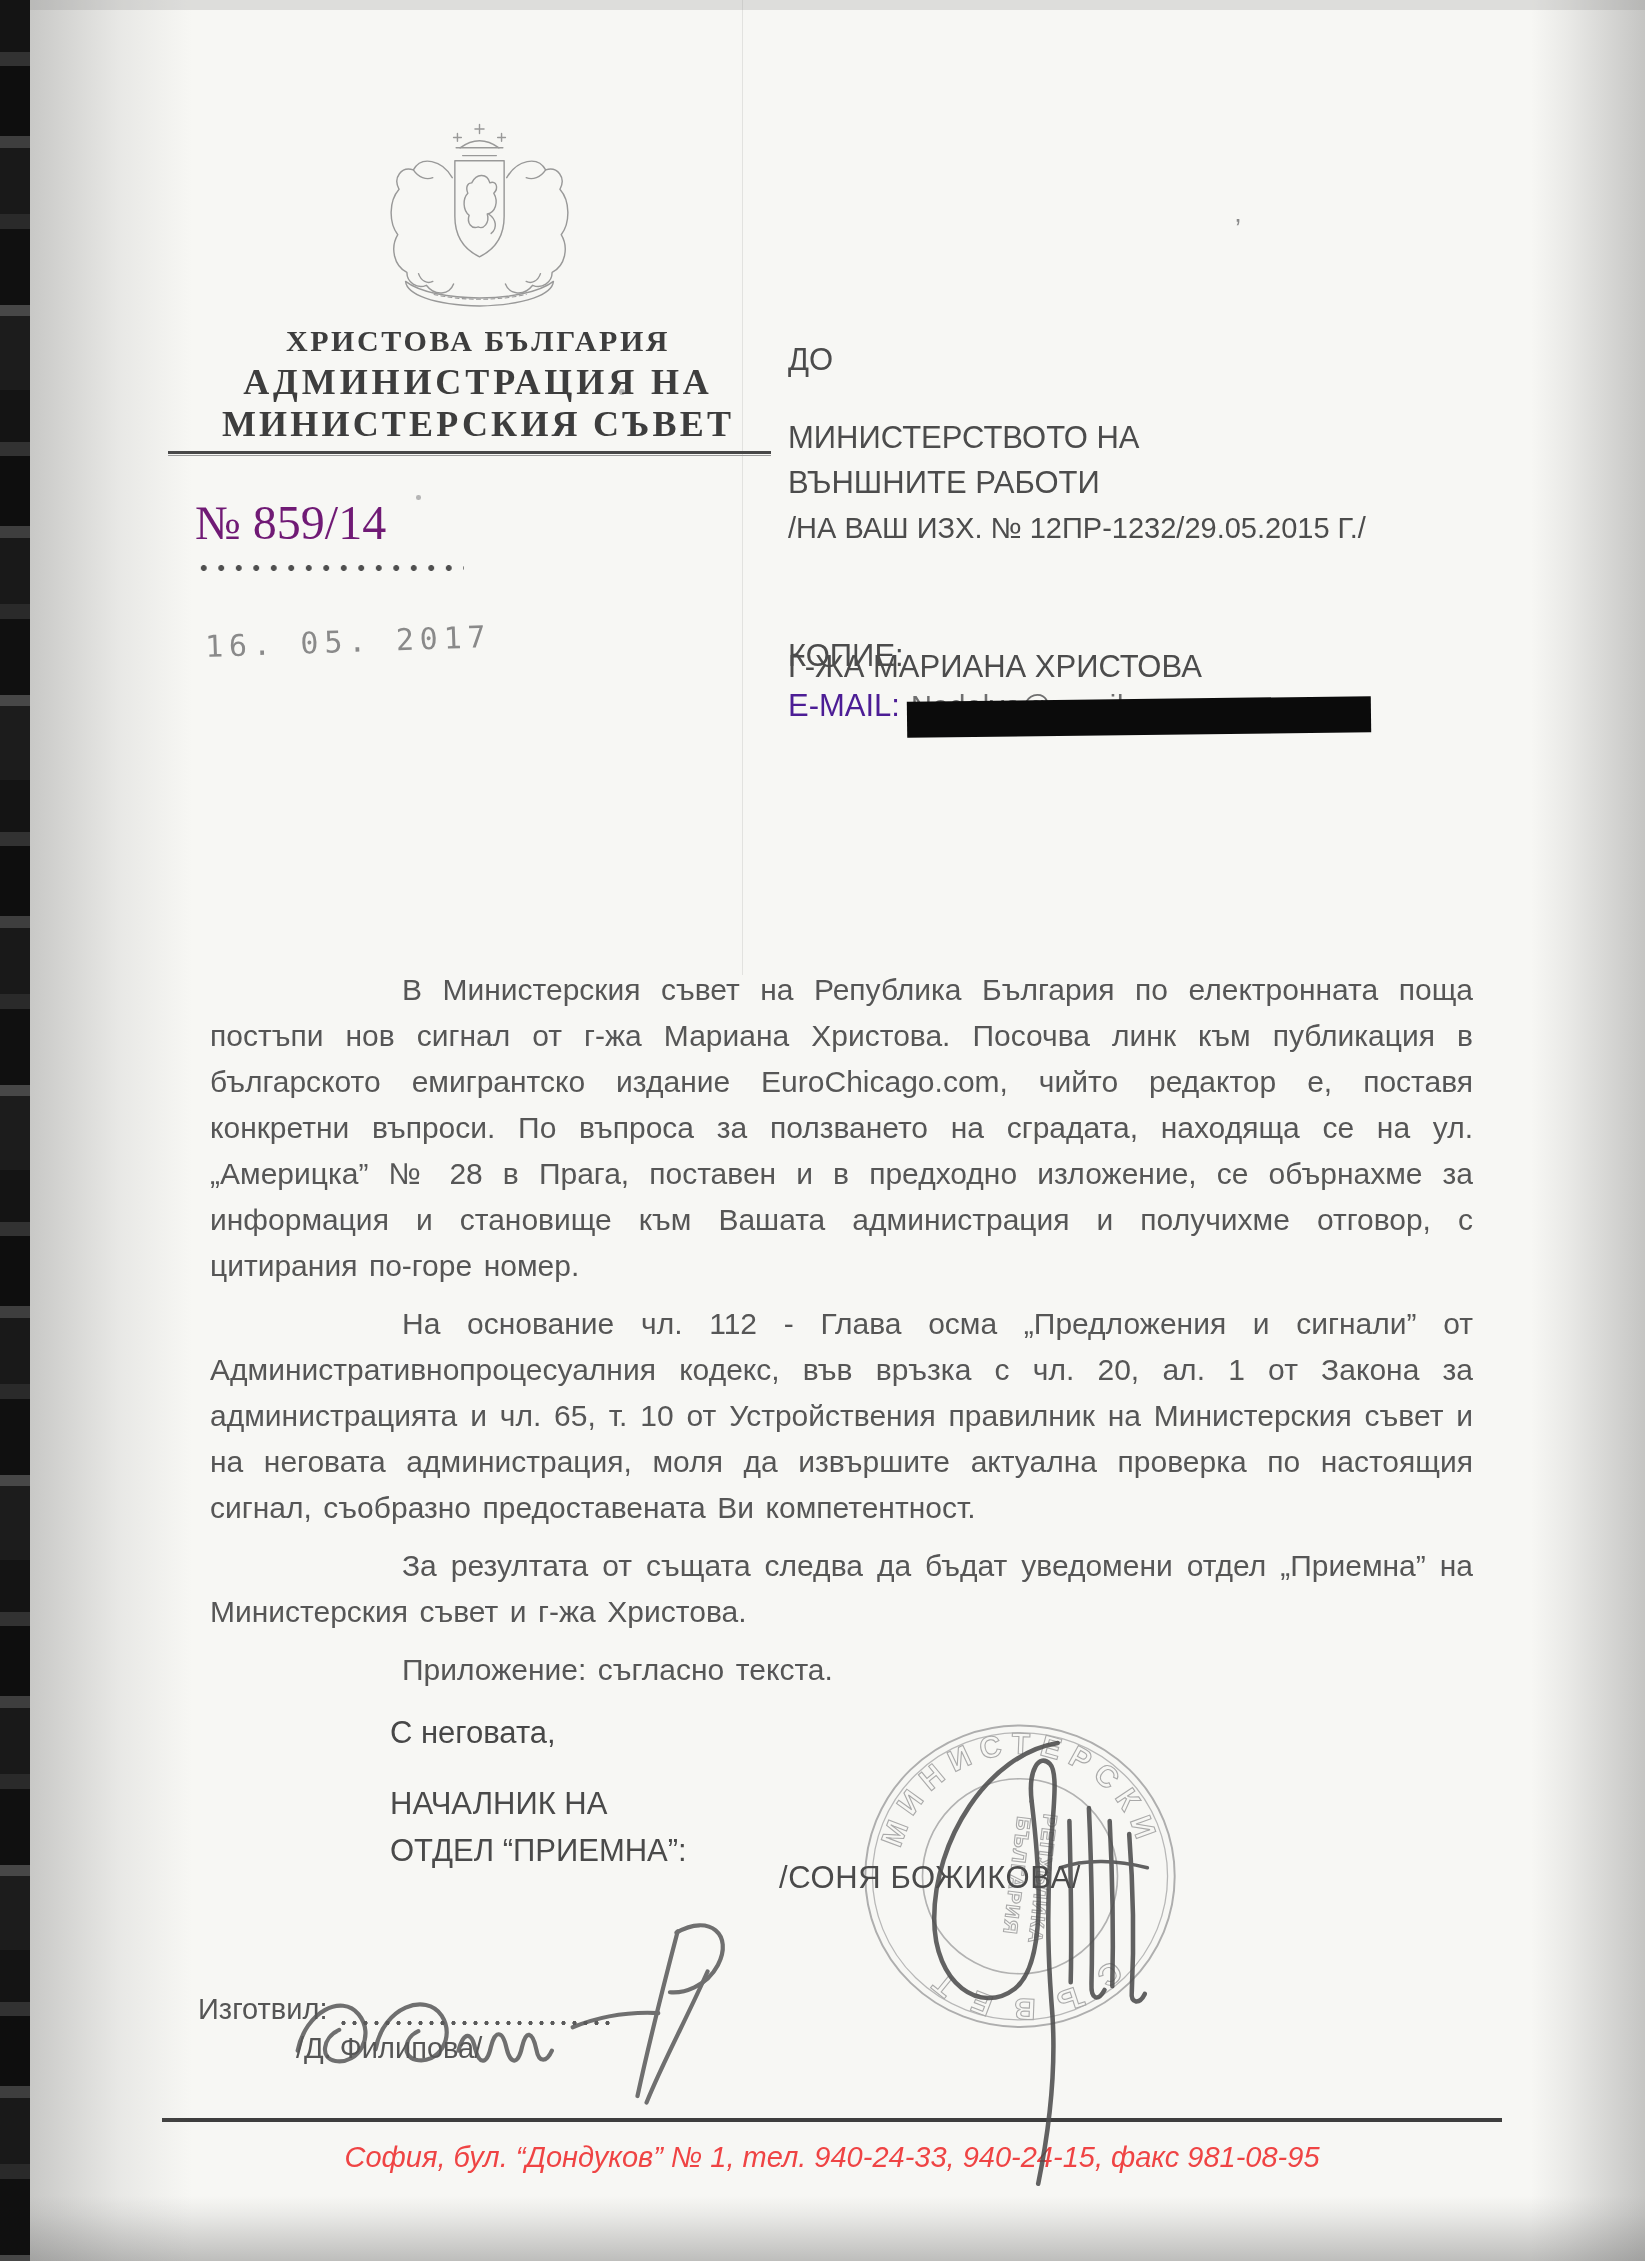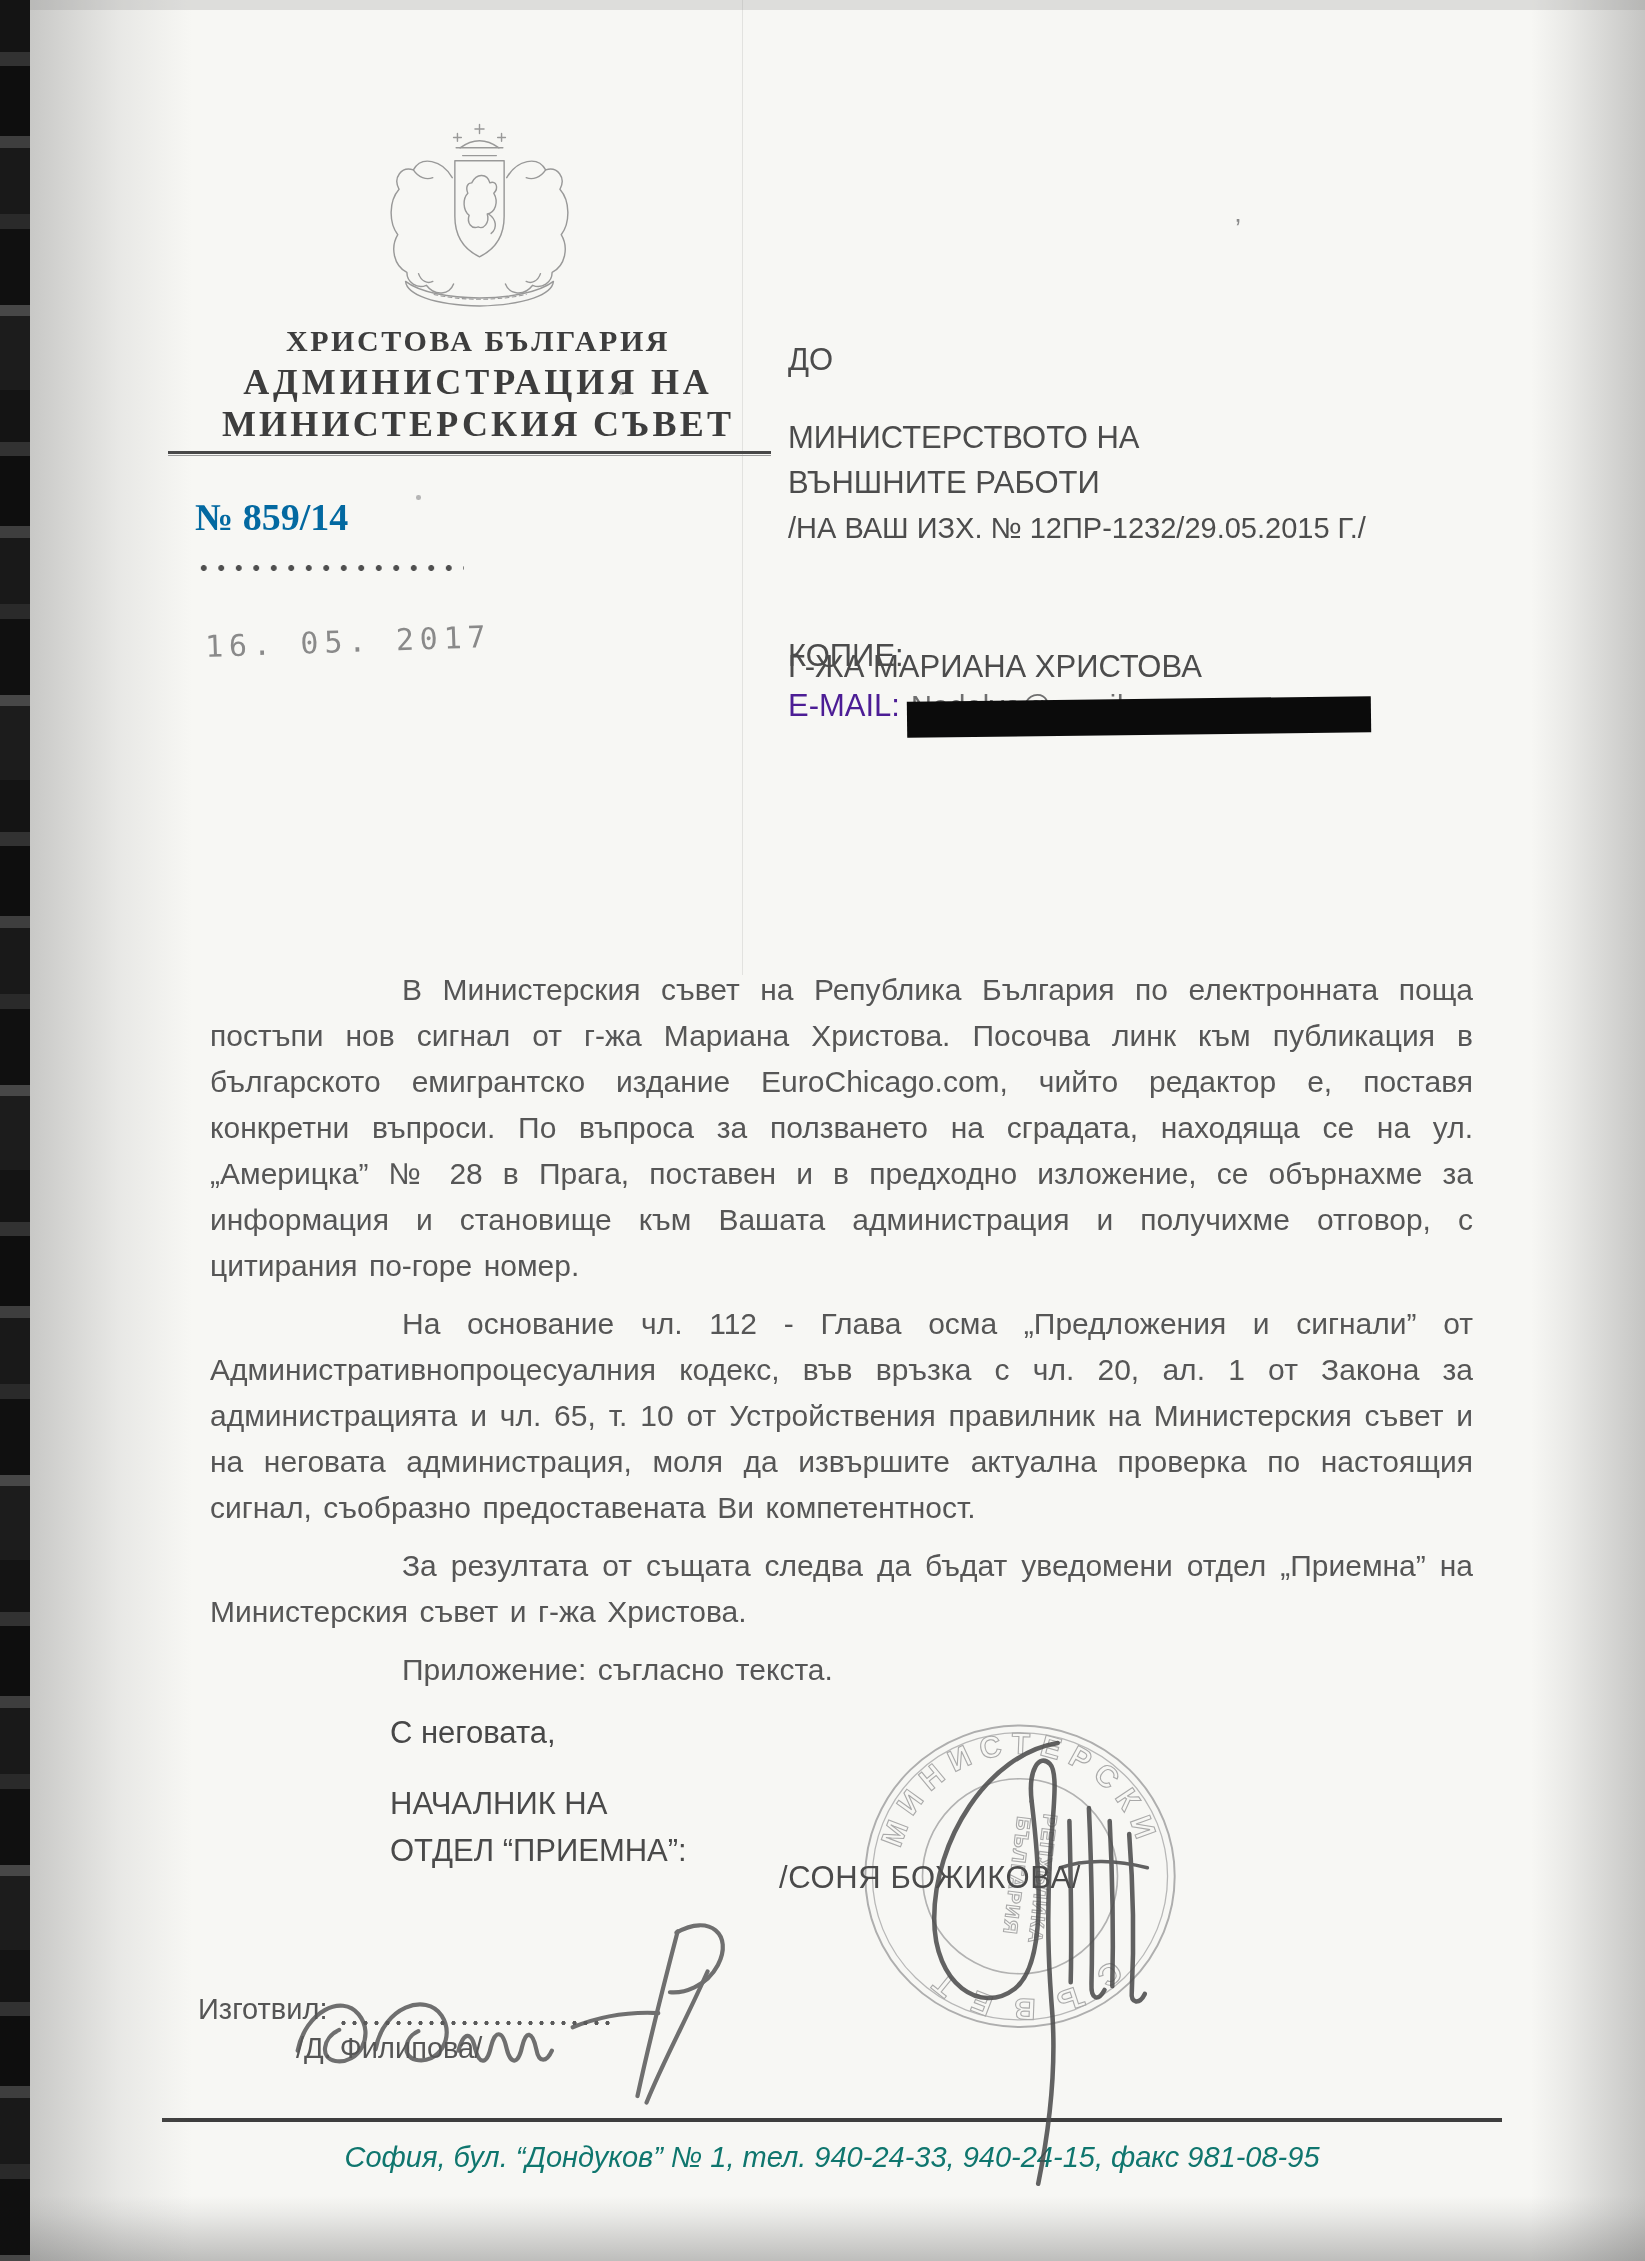--- a/index.html
+++ b/index.html
@@ -44,22 +44,22 @@
   
   .lh-center{left:166px;width:624px;text-align:center;z-index:10;}
   .lh-country{top:324px;font-family:"Liberation Serif",serif;font-weight:bold;
     font-size:30px;letter-spacing:2.6px;color:#3d3d3d;}
   .lh-org1{top:361px;font-family:"Liberation Serif",serif;font-weight:bold;
     font-size:36px;letter-spacing:3.9px;color:#3d3d3d;}
   .lh-org2{top:403px;font-family:"Liberation Serif",serif;font-weight:bold;
     font-size:36px;letter-spacing:3.2px;color:#3d3d3d;}
   .lh-rule{left:168px;top:451px;width:603px;height:5.2px;z-index:10;
     background:linear-gradient(180deg,#474747 0 2.6px,rgba(0,0,0,0) 2.6px 3.9px,#9a9a9a 3.9px 5.2px);}
-  .ref-number{left:195px;top:495px;font-family:"Liberation Serif",serif;font-weight:bold;
-    font-size:38px;color:#0369a1;z-index:10;}
+  .ref-number{left:195px;top:495px;font-family:"Liberation Serif",serif;font-weight:normal;
+    font-size:48px;color:#701a75;z-index:10;}
   .dots-line{left:195px;top:564px;width:269px;height:7.8px;z-index:10;
     background-image:radial-gradient(circle 3.2px,#4f4f4f 2.6px,rgba(0,0,0,0) 3.2px);
     background-size:17.5px 7.8px;background-repeat:repeat-x;}
   .date-stamp{left:205px;top:624px;font-family:"DejaVu Sans Mono",monospace;
     font-size:30px;letter-spacing:5.8px;color:#8a8a8a;transform:rotate(-2deg);z-index:10;}
   
   .rc{left:788px;z-index:10;font-size:31px;color:#4c4c4c;}
   .rc-ref{font-size:29px;}
   
   .email-row{left:788px;top:688px;z-index:10;font-size:31px;color:#4c1d95;}
@@ -80,21 +80,21 @@
   .sig-svg{left:851px;top:1704px;z-index:14;}
   .prep-row{left:198px;top:1993px;font-size:29px;color:#555;z-index:10;}
   .prep-dots{left:338px;top:2020px;width:273px;height:5.8px;z-index:10;
     background-image:radial-gradient(circle 2.3px,#5a5a5a 1.9px,rgba(0,0,0,0) 2.3px);
     background-size:11px 5.8px;background-repeat:repeat-x;}
   .prep-name{left:296px;top:2032px;font-size:29px;color:#555;z-index:10;}
   .prep-sig-svg{left:279px;top:1895px;z-index:12;}
   
   .footer-rule{left:162px;top:2118px;width:1340px;height:3.9px;background:#3e3e3e;z-index:10;}
   .footer-text{left:162px;top:2141px;width:1340px;text-align:center;font-size:29px;
-    font-style:italic;color:#0f766e;z-index:10;}
+    font-style:italic;color:#ef4444;z-index:10;}
   
   .stamp-outline{fill:none;stroke:#9c9c9c;stroke-width:1.7;
     font-family:"Liberation Sans",sans-serif;font-weight:bold;}
 </style>
 </head>
 <body>
 
 <div id="page">
 
   <div class="abs left-strip"></div>

